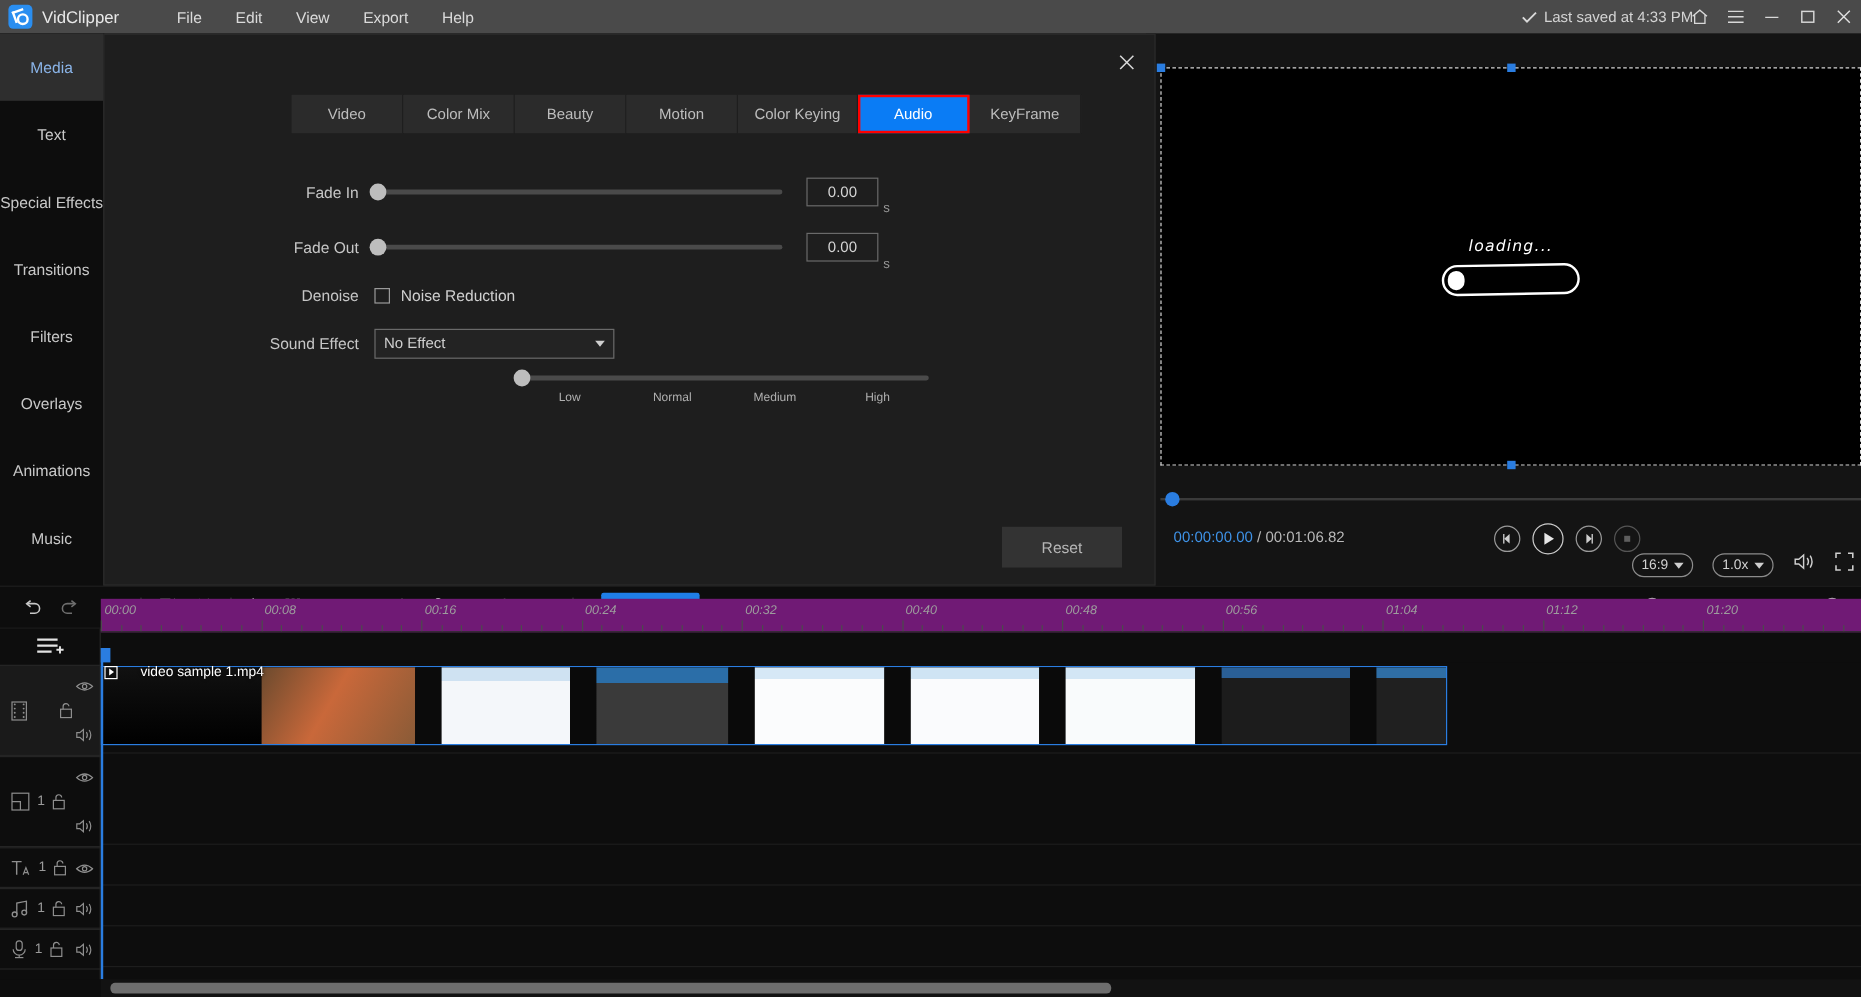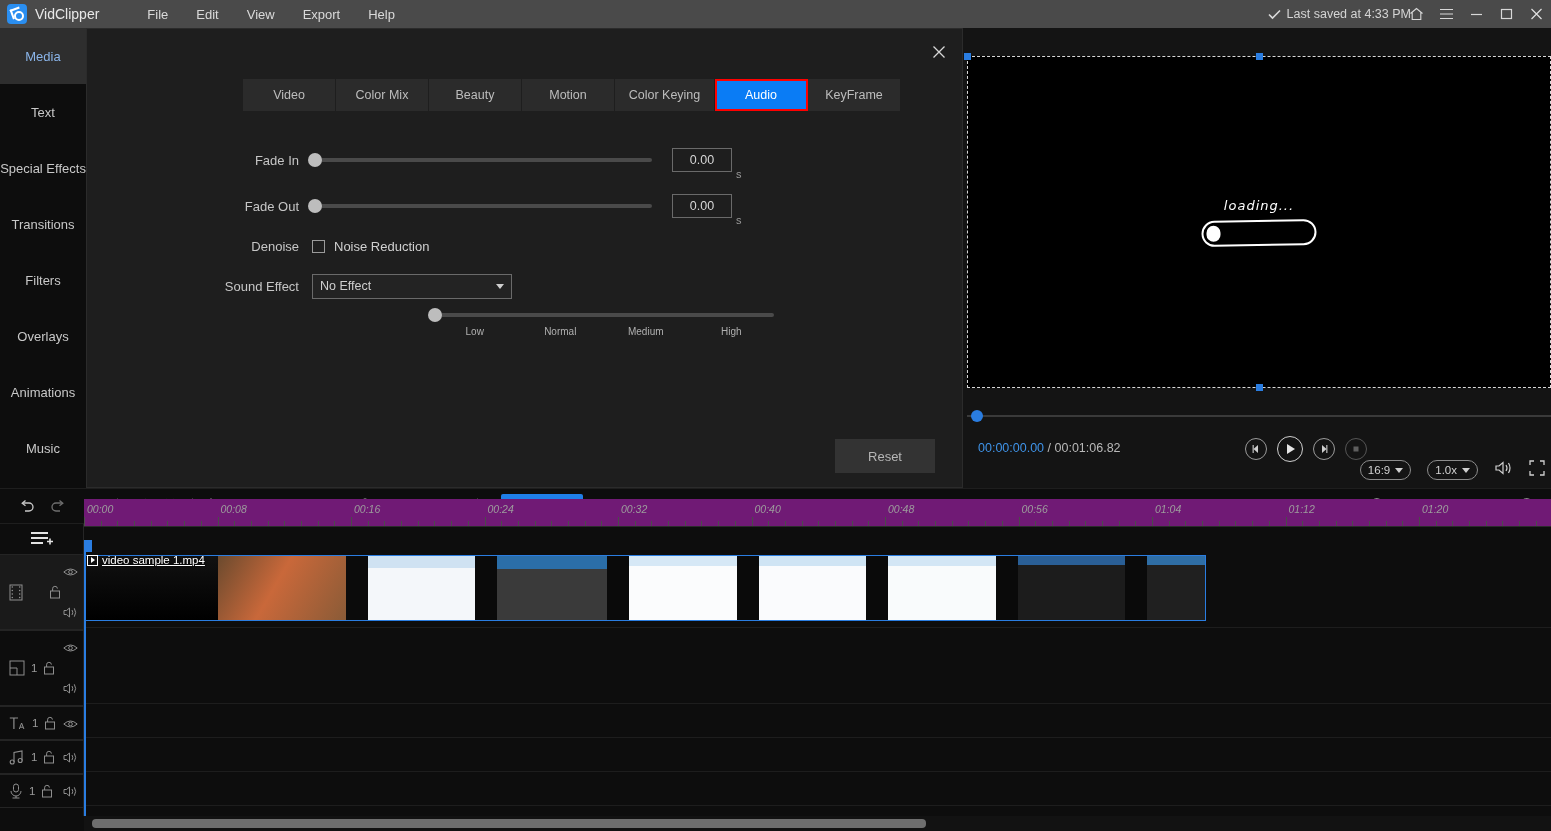--- a/index.html
+++ b/index.html
@@ -181,21 +181,21 @@
   .tl-body { position:absolute; left:84px; top:552px; width:1467px; height:264px; background:#0d0d0d; }
   .tl-lane { position:absolute; left:0; width:1467px; border-bottom:1px solid #1d1d1d; }
   .clip {
     position:absolute; left:0; top:3px; width:1122px; height:66px;
     border:1px solid #2a7de1; overflow:hidden; background:#000;
     display:flex;
   }
   .thumb { height:100%; flex:none; }
   .clip-name {
     position:absolute; left:3px; top:2px; font-size:11.5px; color:#fff;
-    display:flex; align-items:center; gap:4px; text-shadow:0 0 3px #000;text-decoration:underline;
+    display:flex; align-items:center; gap:19px; text-shadow:0 0 3px #000;
   }
   .clip-badge { width:11px; height:11px; border:1px solid #fff; display:flex; align-items:center; justify-content:center; }
   .clip-badge:after{ content:""; width:0;height:0;border-left:4px solid #fff;border-top:3px solid transparent;border-bottom:3px solid transparent; }
   .hscroll { position:absolute; left:84px; bottom:0; width:1467px; height:15px; background:#121212; }
   .hscroll .bar { position:absolute; left:8px; top:3px; width:834px; height:9px; background:#6e6e6e; border-radius:4px; }
   .vline { position:absolute; left:83px; top:524px; width:1px; height:292px; background:#262626; }
 </style>
 </head>
 <body>
 

